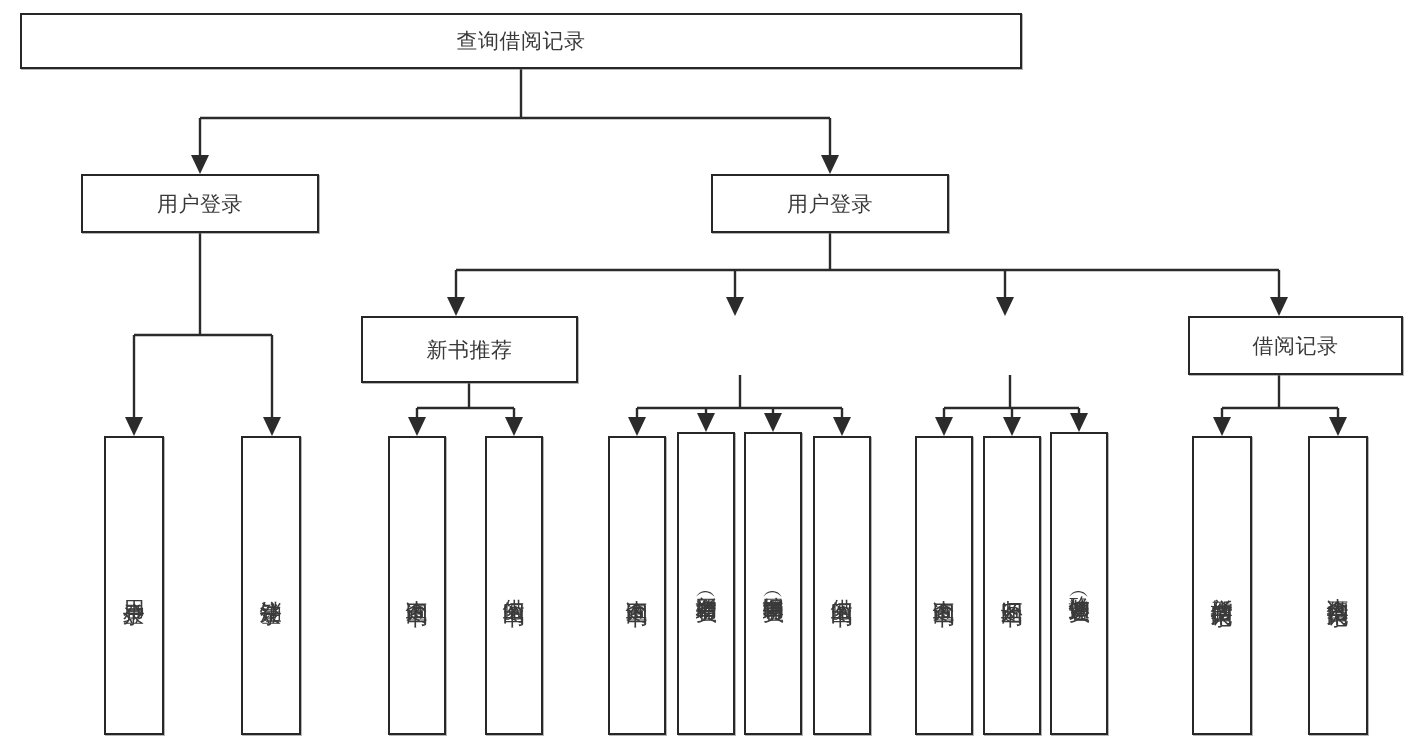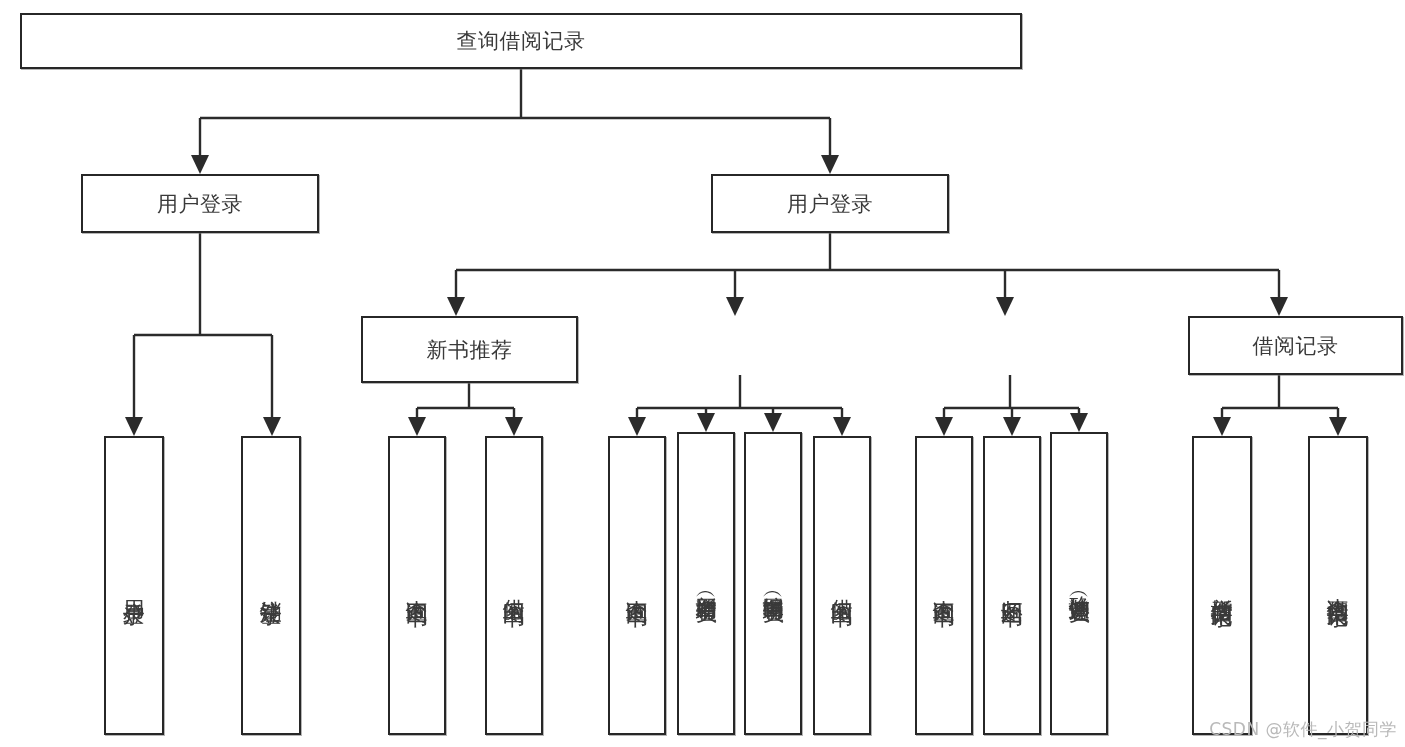--- a/index.html
+++ b/index.html
@@ -207,14 +207,13 @@
   <div class="leaf-box" id="leaf-10" style="left: 1050px; top: 432px; width: 58px; height: 303px;">
     <span class="leaf-label-v tall">确认归还（管理员）</span>
   </div>
   <div class="leaf-box" id="leaf-11" style="left: 1192px; top: 436px; width: 60px; height: 299px;">
     <span class="leaf-label-v">新增借阅记录</span>
   </div>
   <div class="leaf-box" id="leaf-12" style="left: 1308px; top: 436px; width: 60px; height: 299px;">
     <span class="leaf-label-v">查询借阅记录</span>
   </div>
 
-  <div id="watermark">CSDN @软件_小贺同学</div>
 </div>
 
 </body></html>

